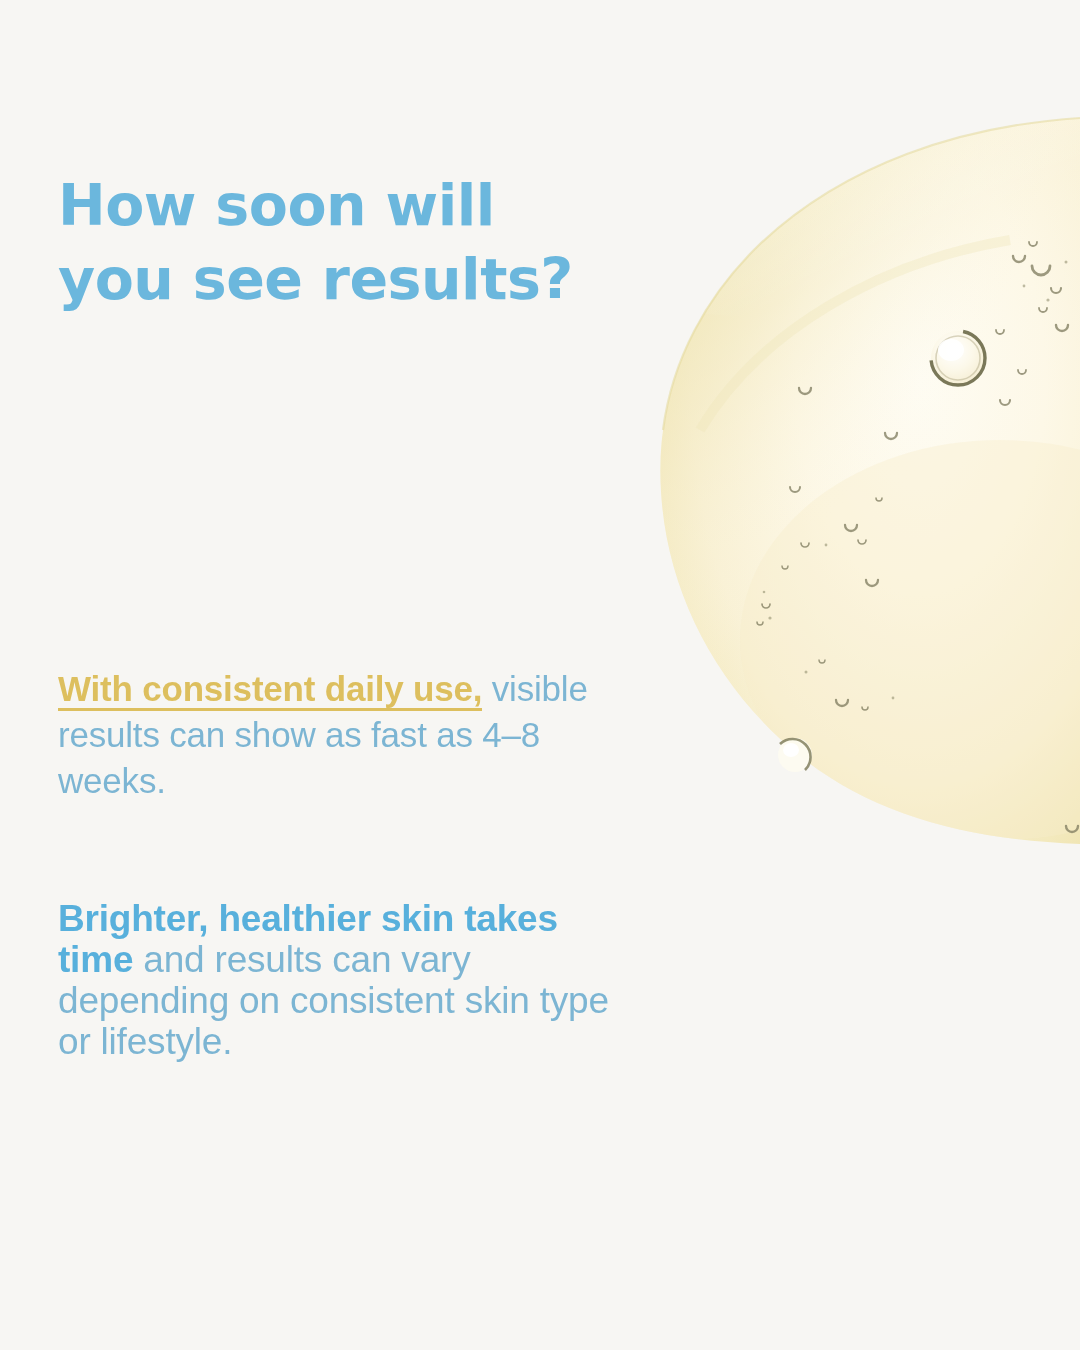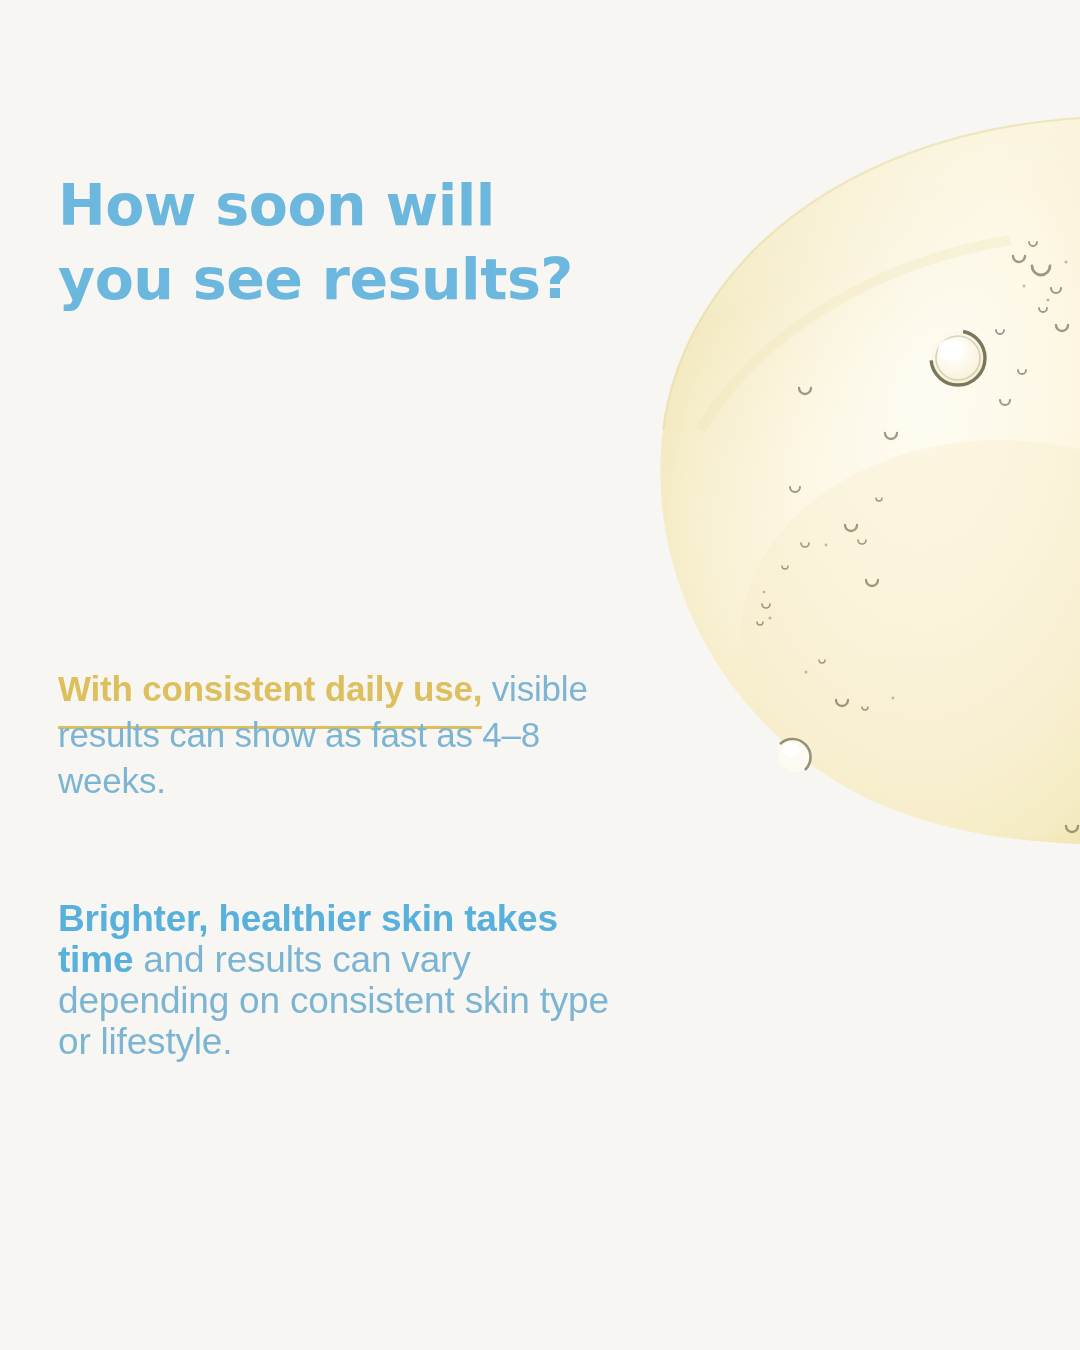--- a/index.html
+++ b/index.html
@@ -82,21 +82,21 @@
     line-height: 46px;
     letter-spacing: -0.2px;
     color: #7cb5d3;
     font-weight: 400;
   }
 
   .em-gold {
     color: #ddbf5e;
     font-weight: 700;
     border-bottom: 3px solid #ddbf5e;
-    padding-bottom: 18px;
+    padding-bottom: 0;
     box-decoration-break: clone;
     -webkit-box-decoration-break: clone;
   }
 
   .em-blue {
     color: #58b0dc;
     font-weight: 700;
   }
 
   .para-2 {

